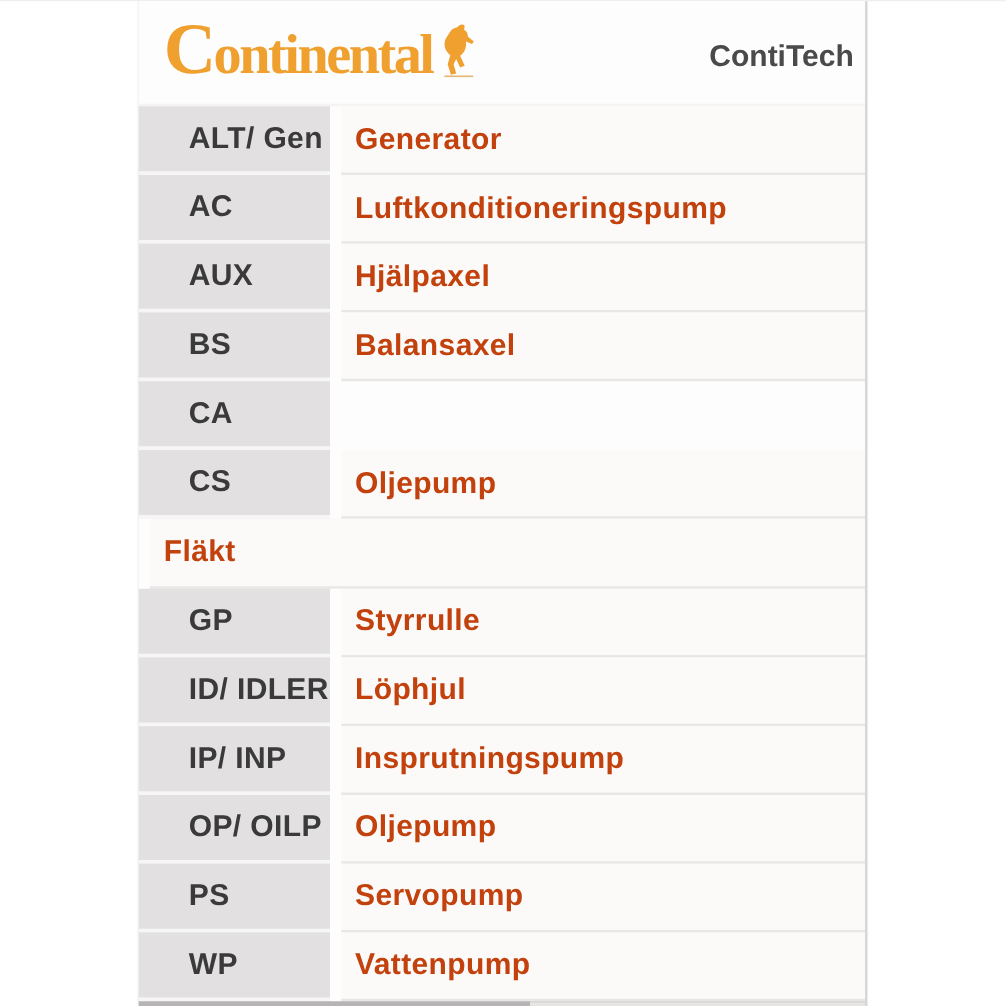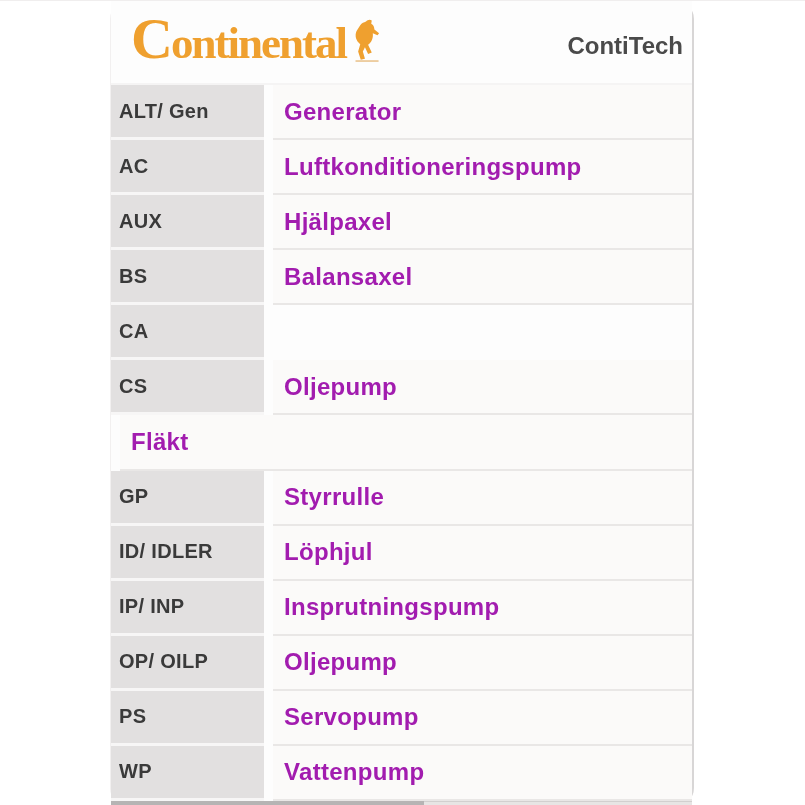--- a/index.html
+++ b/index.html
@@ -21,21 +21,20 @@
   .content {
     position: absolute;
     top: 0;
     left: 110px;
     width: 584px;
     height: 805px;
     background: #fdfdfd;
     border-right: 2px solid #d8d6d6;
     border-left: 1px solid #f2f0f0;
     box-sizing: border-box;
-    border-radius: 18px;
   }
   .header {
     position: relative;
     height: 84px;
     background: #fdfdfd;
     border-bottom: 2px solid #f5f4f4;
     box-sizing: border-box;
   }
   .logo {
     position: absolute;
@@ -79,46 +78,46 @@
     flex-direction: column;
   }
   .row {
     flex: 1;
     display: flex;
     min-height: 0;
   }
   .cell-abbr {
     width: 153px;
     box-sizing: border-box;
-    padding-left: 8px;
+    padding-left: 40px;
     background: #e2e0e0;
     border-bottom: 3px solid #f7f6f6;
     display: flex;
     align-items: center;
     font-weight: bold;
-    font-size: 20px;
+    font-size: 24px;
     color: #3a3a3a;
     letter-spacing: 0.3px;
     white-space: nowrap;
   }
   .col-gap {
     width: 9px;
     background: #fdfdfd;
   }
   .cell-desc {
     flex: 1;
     box-sizing: border-box;
     padding-left: 11px;
     background: #fbfaf9;
     border-bottom: 2px solid #e9e7e6;
     display: flex;
     align-items: center;
     font-weight: bold;
     font-size: 24px;
-    color: #a21caf;
+    color: #c2410c;
     letter-spacing: 0.3px;
     white-space: nowrap;
   }
   .bottom-strip {
     position: absolute;
     bottom: 0;
     left: 0;
     right: 0;
     height: 5px;
     display: flex;

